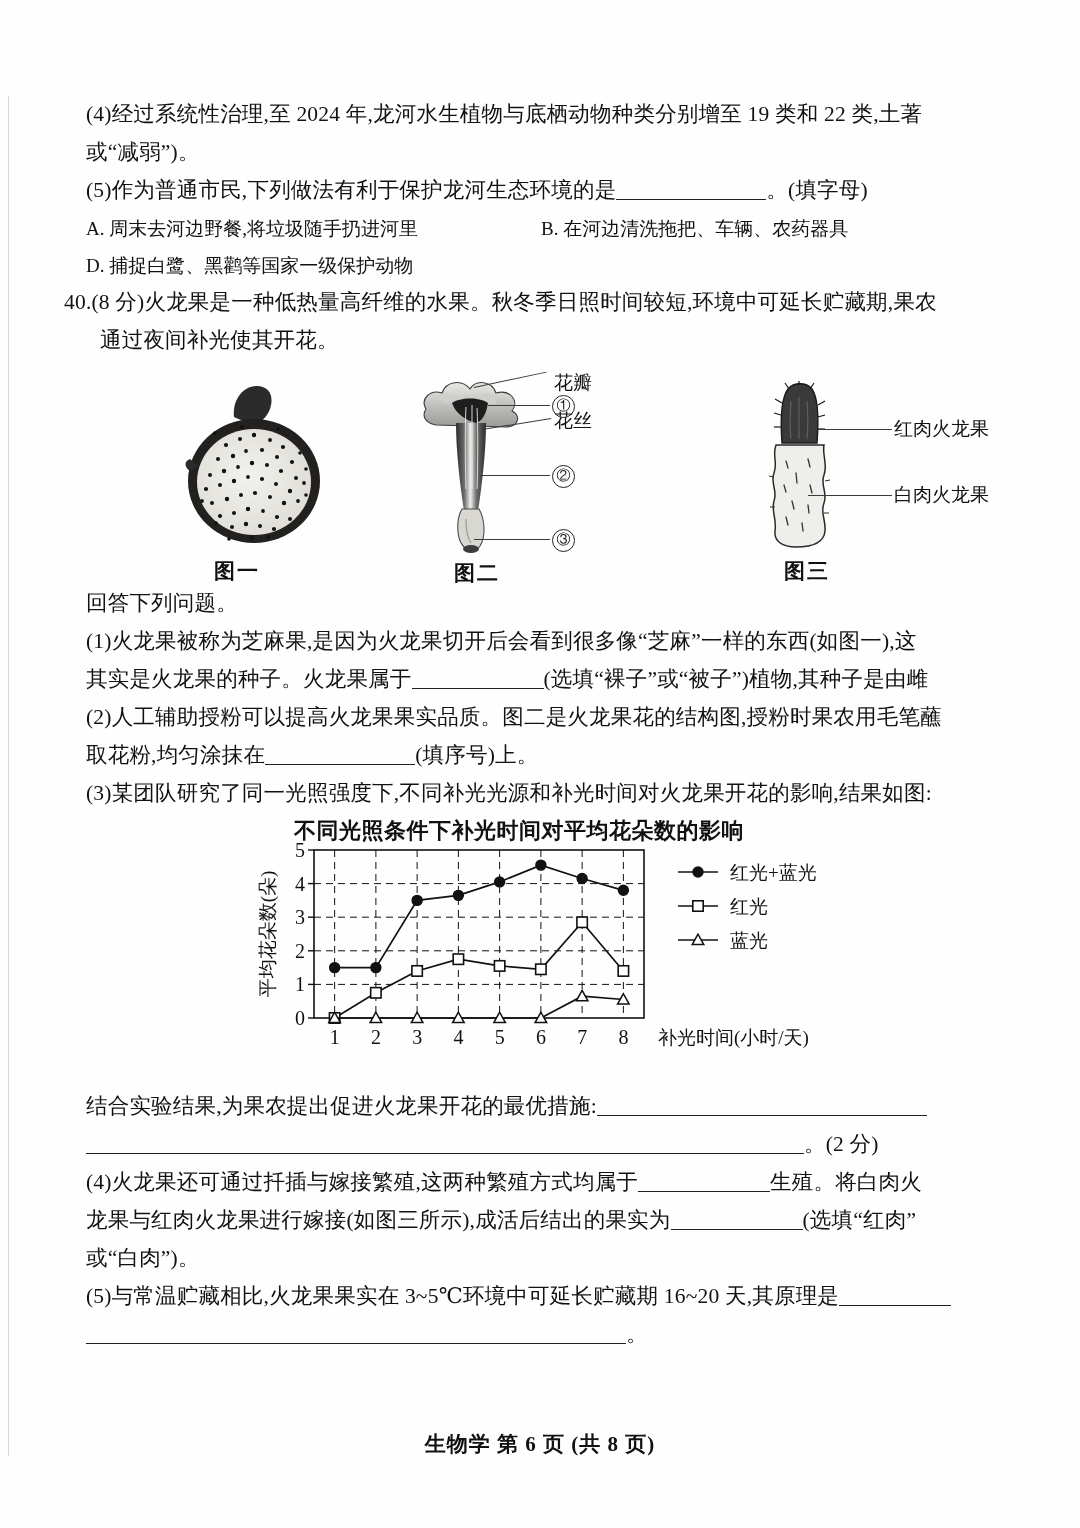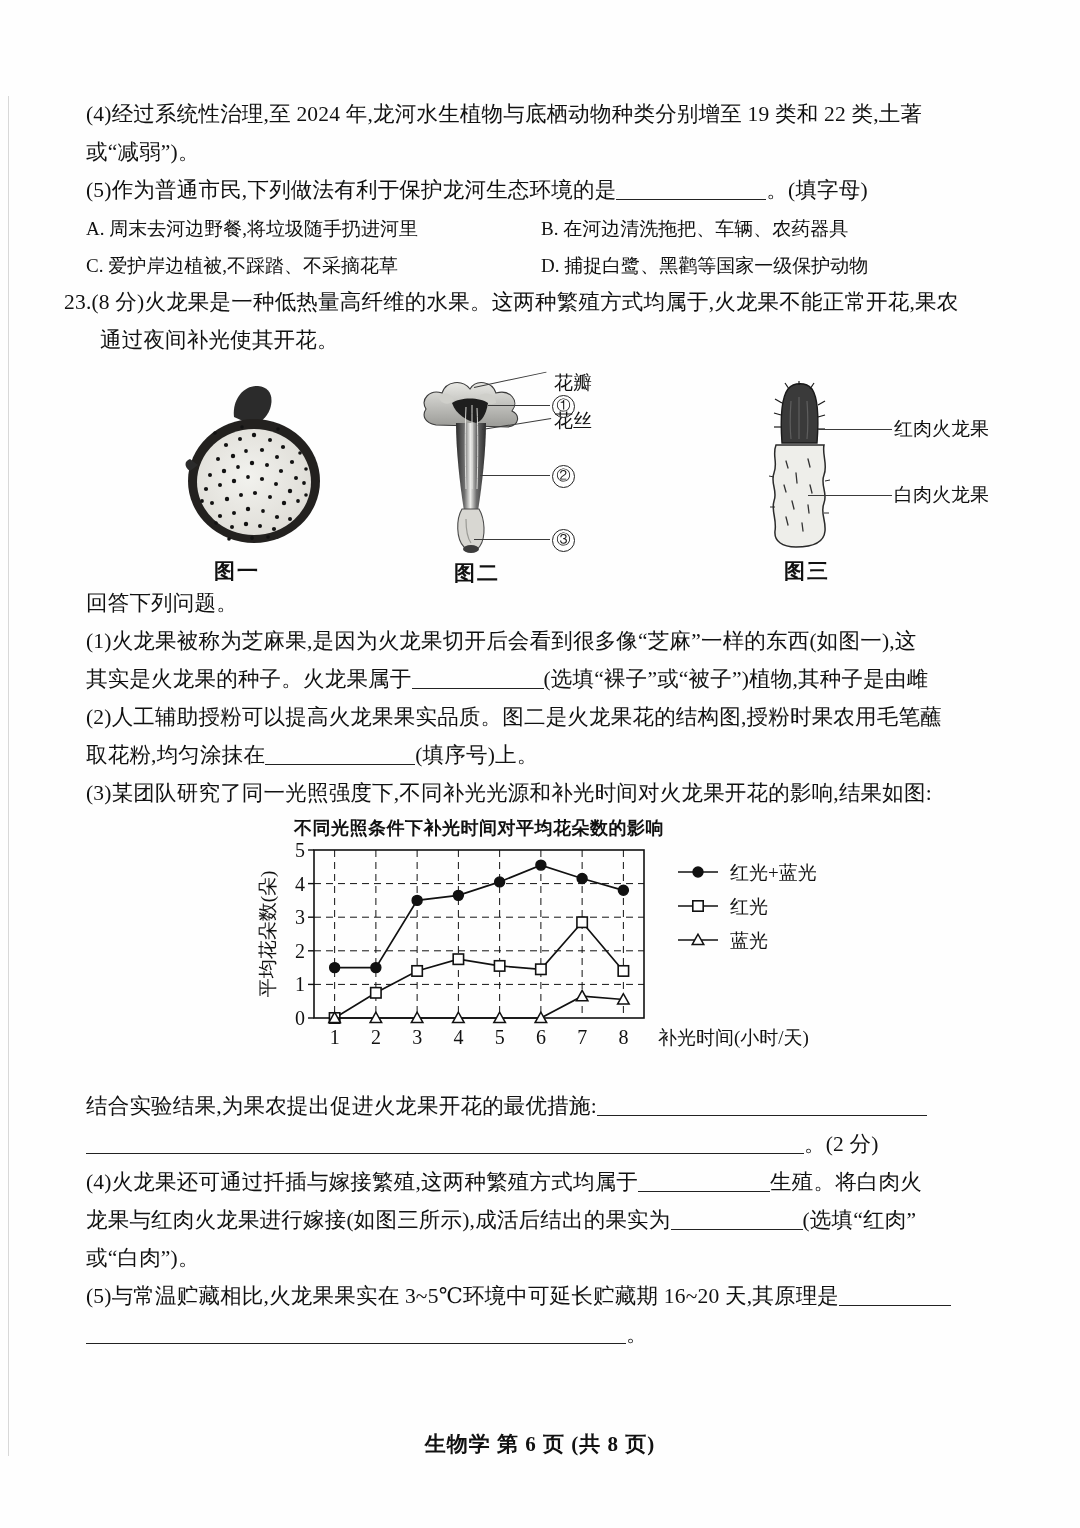--- a/index.html
+++ b/index.html
@@ -56,21 +56,21 @@
   .lead-lbl{position:absolute;font-size:19px;line-height:20px;white-space:nowrap;
             font-family:"Liberation Serif",serif;}
   .circ{
     position:absolute;width:21px;height:21px;border:1.5px solid #222;border-radius:50%;
     font-size:14px;line-height:19px;text-align:center;font-family:"Liberation Sans",sans-serif;
   }
 
   
   .chart-wrap{position:relative;height:272px;margin-top:4px;}
   .chart-title{
-    position:absolute;left:208px;top:0;font-size:18px;letter-spacing:.5px;
+    position:absolute;left:208px;top:0;font-size:22px;letter-spacing:.5px;
     font-weight:600;white-space:nowrap;
   }
   .chart-svg{position:absolute;left:170px;top:26px;}
 
   .footer{
     position:absolute;left:0;right:0;top:1430px;text-align:center;
     font-size:21px;font-weight:700;letter-spacing:1px;
   }
 </style>
 </head>
@@ -90,27 +90,26 @@
 
     <div class="p">
       <span>(5)</span><span>作为普通市民,下列做法有利于保护龙河生态环境的是</span><span class="blank b-lg"></span><span>。(填字母)</span>
     </div>
 
     <div class="opts">
       <div class="opt-a">A. 周末去河边野餐,将垃圾随手扔进河里</div>
       <div class="opt-b">B. 在河边清洗拖把、车辆、农药器具</div>
     </div>
     <div class="opts">
-      <div class="opt-a">C. 爱护岸边植被,不踩踏、不采摘花草</div>
       <div class="opt-b">D. 捕捉白鹭、黑鹳等国家一级保护动物</div>
     </div>
 
     <div class="q-head" style="margin-left:-22px;">
-      <div class="q-num p"><span>23.</span><span>(8 分)</span></div>
-      <div class="q-body p">火龙果是一种低热量高纤维的水果。这两种繁殖方式均属于,火龙果不能正常开花,果农</div>
+      <div class="q-num p"><span>40.</span><span>(8 分)</span></div>
+      <div class="q-body p">火龙果是一种低热量高纤维的水果。秋冬季日照时间较短,环境中可延长贮藏期,果农</div>
     </div>
     <div class="p" style="padding-left:14px;">通过夜间补光使其开花。</div>
 
     <div class="figs">
 
       <div class="fig fig1">
         <svg width="160" height="170" viewBox="0 0 160 170">
           <defs>
             <radialGradient id="flesh" cx="45%" cy="45%" r="60%">
               <stop offset="0%" stop-color="#f2f2ee"></stop>

